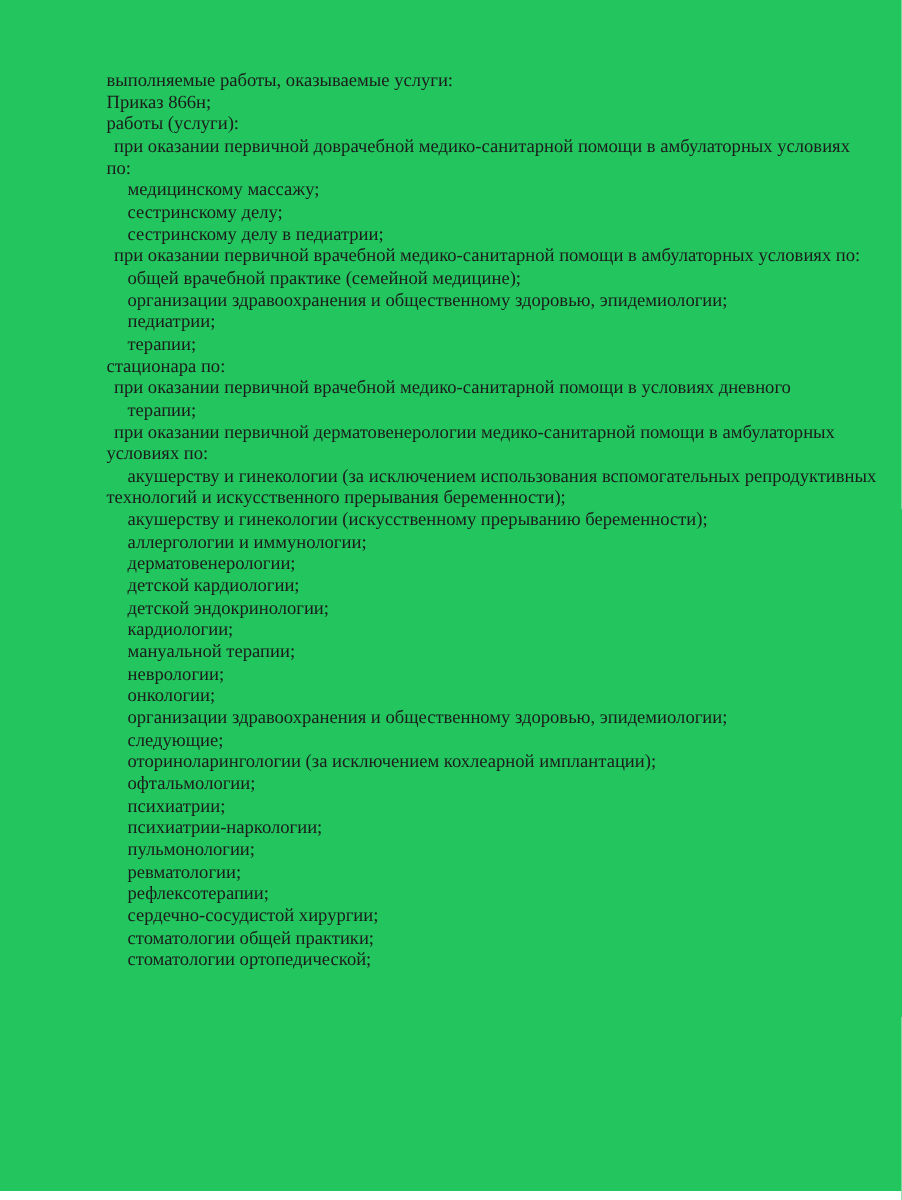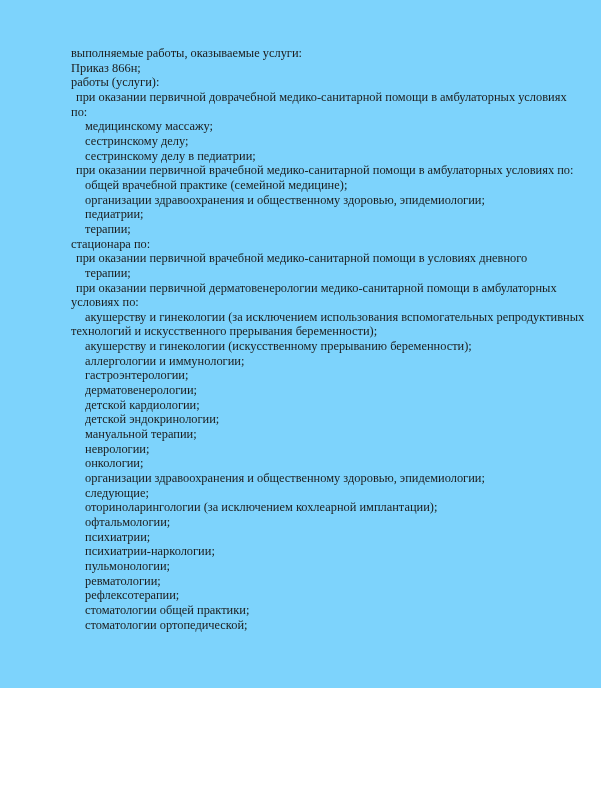--- a/index.html
+++ b/index.html
@@ -12,22 +12,22 @@
     background: #ffffff;
     overflow: hidden;
     position: relative;
     font-family: "Liberation Serif", serif;
   }
   .page {
     position: absolute;
     left: 0;
     top: 0;
     width: 601px;
-    height: 688px;
-    background: #7dd3fc;
+    height: 794px;
+    background: #22c55e;
   }
   .text-block {
     position: absolute;
     left: 71px;
     top: 46px;
     width: 505px;
     font-family: "Liberation Serif", serif;
     font-size: 12.4px;
     line-height: 14.65px;
     color: #1c1c1c;
@@ -60,32 +60,33 @@
       <div class="line indent-2">терапии;</div>
       <div class="line indent-0">стационара по:</div>
       <div class="line indent-1">при оказании первичной врачебной медико-санитарной помощи в условиях дневного</div>
       <div class="line indent-2">терапии;</div>
       <div class="line indent-1">при оказании первичной дерматовенерологии медико-санитарной помощи в амбулаторных</div>
       <div class="line indent-0">условиях по:</div>
       <div class="line indent-2">акушерству и гинекологии (за исключением использования вспомогательных репродуктивных</div>
       <div class="line indent-0">технологий и искусственного прерывания беременности);</div>
       <div class="line indent-2">акушерству и гинекологии (искусственному прерыванию беременности);</div>
       <div class="line indent-2">аллергологии и иммунологии;</div>
-      <div class="line indent-2">гастроэнтерологии;</div>
       <div class="line indent-2">дерматовенерологии;</div>
       <div class="line indent-2">детской кардиологии;</div>
       <div class="line indent-2">детской эндокринологии;</div>
+      <div class="line indent-2">кардиологии;</div>
       <div class="line indent-2">мануальной терапии;</div>
       <div class="line indent-2">неврологии;</div>
       <div class="line indent-2">онкологии;</div>
       <div class="line indent-2">организации здравоохранения и общественному здоровью, эпидемиологии;</div>
       <div class="line indent-2">следующие;</div>
       <div class="line indent-2">оториноларингологии (за исключением кохлеарной имплантации);</div>
       <div class="line indent-2">офтальмологии;</div>
       <div class="line indent-2">психиатрии;</div>
       <div class="line indent-2">психиатрии-наркологии;</div>
       <div class="line indent-2">пульмонологии;</div>
       <div class="line indent-2">ревматологии;</div>
       <div class="line indent-2">рефлексотерапии;</div>
+      <div class="line indent-2">сердечно-сосудистой хирургии;</div>
       <div class="line indent-2">стоматологии общей практики;</div>
       <div class="line indent-2">стоматологии ортопедической;</div>
     </div>
 </div>
 
 </body></html>

